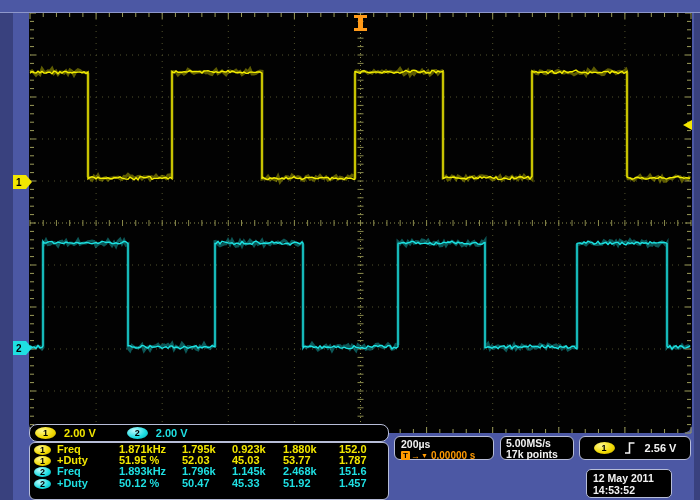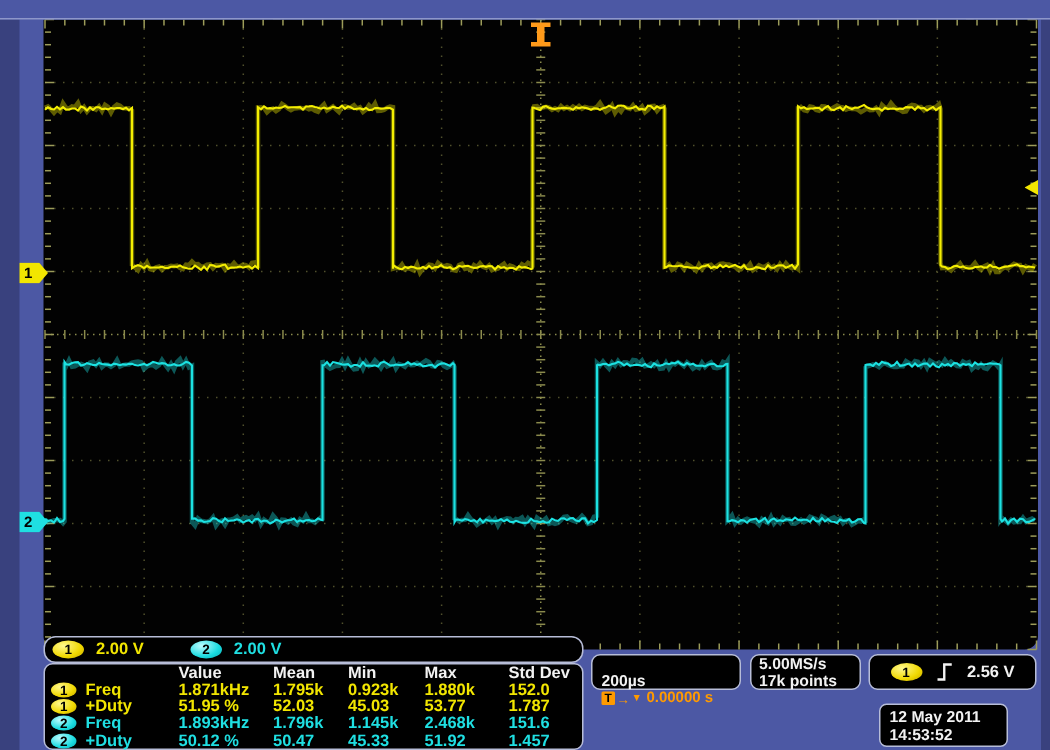--- a/index.html
+++ b/index.html
@@ -48,21 +48,21 @@
   .chan-scale{font:bold 11px "Liberation Sans",sans-serif;margin-left:8px;}
   .ytext{color:#f2e600;} .ctext{color:#1fdfe2;}
   #chanbar .badge.big:first-child{margin-left:5px;}
   #chan2-group{margin-left:26px;display:flex;align-items:center;}
   
   #meas-table{left:29px;top:442px;width:360px;height:58px;border-radius:6px;padding:1px 0 0 4px;}
   .mrow{display:grid;grid-template-columns:23px 62px 63px 50px 51px 56px auto;align-items:center;height:11.2px;
         font:bold 11px "Liberation Sans",sans-serif;line-height:11px;}
   .mrow.hdr{height:11px;color:#f2f2f2;}
   
-  #tb-box{left:394px;top:436px;width:100px;height:24px;border-radius:6px;padding:11px 0 0 6px;}
+  #tb-box{left:394px;top:436px;width:100px;height:24px;border-radius:6px;padding:1px 0 0 6px;}
   #tb-box .l1{font:bold 10.5px "Liberation Sans",sans-serif;color:#f2f2f2;}
   #tb-box .l2{display:flex;align-items:center;font:bold 10px "Liberation Sans",sans-serif;color:#ff9a00;margin-top:0px;}
   .tsq{display:inline-block;width:9px;height:9px;background:#ff9a00;color:#000;font:bold 8px "Liberation Sans",sans-serif;
        line-height:9px;text-align:center;border-radius:1px;margin-right:1px;}
   .tarrow{font-size:9px;margin-right:1px;} .tdown{font-size:7px;margin-right:3px;}
   #acq-box{left:500px;top:436px;width:74px;height:24px;border-radius:6px;padding:1px 0 4px 5px;}
   #acq-box div{font:bold 10.5px "Liberation Sans",sans-serif;color:#f2f2f2;line-height:11px;}
   #trig-box{left:579px;top:436px;width:112px;height:24px;border-radius:6px;display:flex;align-items:center;justify-content:center;gap:9px;}
   #trig-box .lvl{font:bold 11px "Liberation Sans",sans-serif;color:#f2f2f2;}
   #date-box{left:586px;top:469px;width:86px;height:29px;border-radius:5px;padding:2px 0 0 6px;}
@@ -433,29 +433,20 @@
   <div id="chanbar" class="blackbox abs">
     <span class="badge big y">1</span>
     <span class="chan-scale ytext">2.00 V</span>
     <span id="chan2-group">
       <span class="badge big c">2</span>
       <span class="chan-scale ctext">2.00 V</span>
     </span>
   </div>
 
   <div id="meas-table" class="blackbox abs">
-    <div class="mrow hdr">
-      <span></span>
-        <span></span>
-      <span>Value</span>
-      <span>Mean</span>
-      <span>Min</span>
-      <span>Max</span>
-      <span>Std Dev</span>
-    </div>
     <div class="mrow ytext">
       <span><span class="badge small y">1</span></span>
       <span>Freq</span>
         <span>1.871kHz</span>
       <span>1.795k</span>
         <span>0.923k</span>
       <span>1.880k</span>
         <span>152.0</span>
     </div>
     <div class="mrow ytext">

